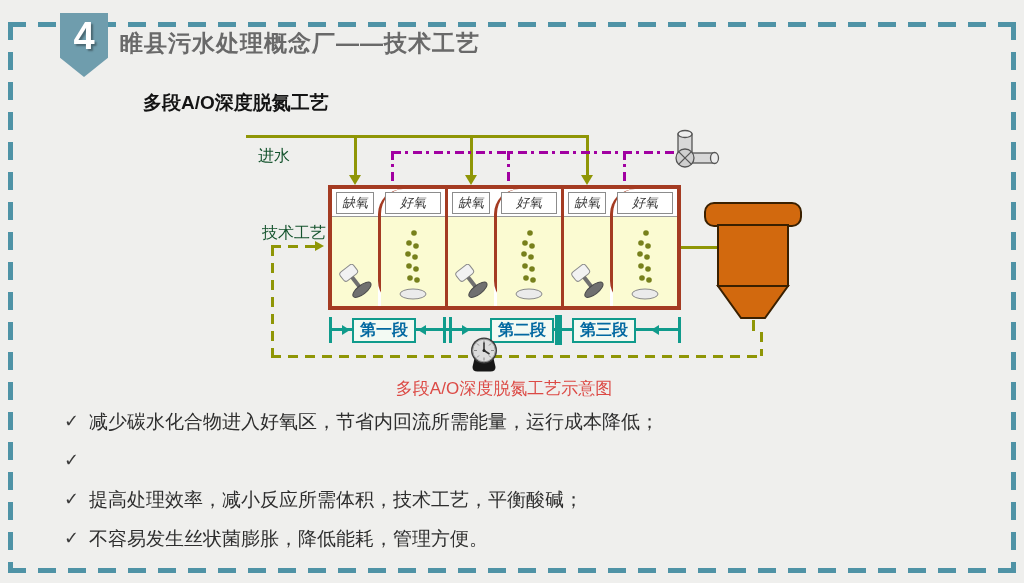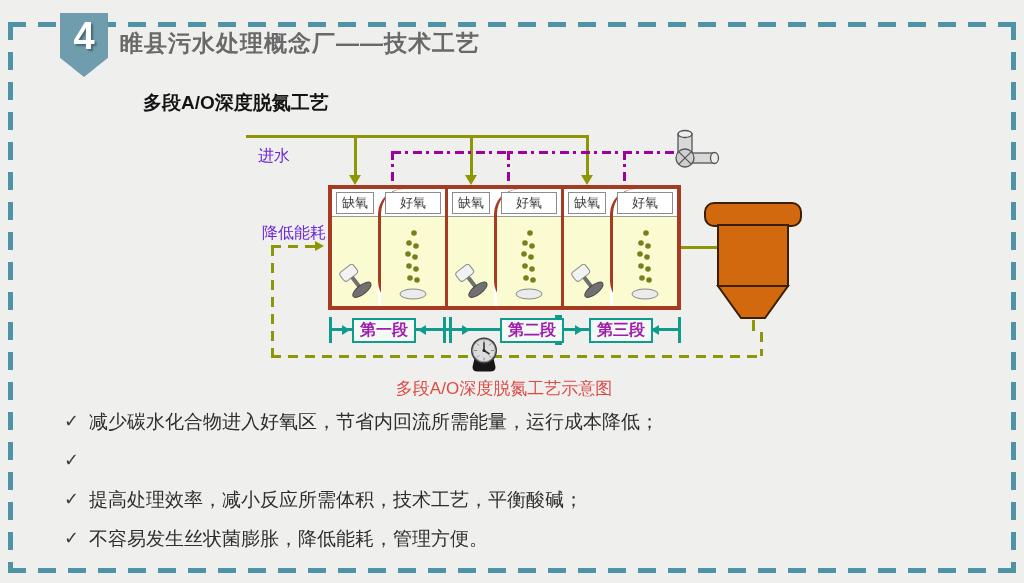--- a/index.html
+++ b/index.html
@@ -34,44 +34,44 @@
   .dash-olive-v{background:repeating-linear-gradient(180deg,#8F9606 0 10px,transparent 10px 17px);}
   .dd-purple-h{background:repeating-linear-gradient(90deg,#A100A1 0 9px,transparent 9px 13px,#A100A1 13px 16px,transparent 16px 21px);}
   .dd-purple-v{background:repeating-linear-gradient(180deg,#A100A1 0 9px,transparent 9px 13px,#A100A1 13px 16px,transparent 16px 21px);}
   .teal-line{background:#109B8C;}
   .arr{width:0;height:0;position:absolute;}
   .arr-down-olive{border-left:6px solid transparent;border-right:6px solid transparent;border-top:10px solid #8F9606;}
   .arr-right-olive{border-top:5px solid transparent;border-bottom:5px solid transparent;border-left:9px solid #8F9606;}
   .arr-right-teal{border-top:5px solid transparent;border-bottom:5px solid transparent;border-left:8px solid #109B8C;}
   .arr-left-teal{border-top:5px solid transparent;border-bottom:5px solid transparent;border-right:8px solid #109B8C;}
   
-  .dia-label{position:absolute;font-size:16px;color:#6d28d9;}
+  .dia-label{position:absolute;font-size:16px;color:#14532d;}
   
   #tank-container{
     position:absolute;left:328px;top:185px;width:353px;height:125px;box-sizing:border-box;
     border:4px solid #A43B22;background:#fff;display:flex;
   }
   .tank{display:flex;flex-direction:column;background:#fff;}
   .tank + .tank{border-left:3px solid #A43B22;}
   .tank.anoxic{flex:46 0 0;}
   .tank.aerobic{flex:64 0 0;border-radius:25px;}
   .tank-label{
     margin:3px 4px 2px 4px;height:20px;background:#fff;border:1px solid #8c8c8c;
     display:flex;align-items:center;justify-content:center;
-    font-size:13px;color:#3c3c3c;
+    font-size:13px;color:#3c3c3c;font-style:italic;
   }
   .tank-body{flex:1;background:#FBFBD2;border-top:1px solid #9a9a9a;position:relative;}
   .mixer{position:absolute;left:2px;bottom:4px;}
   .bubbles{position:absolute;left:50%;transform:translateX(-50%);bottom:2px;}
   
   .stage-bar{position:absolute;background:#109B8C;}
   .stage-box{
     position:absolute;top:318px;width:64px;height:25px;box-sizing:border-box;
     border:2px solid #109B8C;background:#F3FAF3;display:flex;align-items:center;justify-content:center;
-    font-size:16px;font-weight:bold;color:#a21caf;
+    font-size:16px;font-weight:bold;color:#0369a1;
   }
   
   #caption{position:absolute;left:318px;top:377px;width:372px;text-align:center;font-size:17px;color:#DC4A45;}
   #bullets{position:absolute;left:64px;top:408px;width:940px;}
   .bullet{display:flex;align-items:flex-start;margin-bottom:12px;font-size:19px;line-height:27px;color:#2E2E2E;white-space:nowrap;}
   .bullet .check{margin-right:10px;font-size:18px;color:#3a3a3a;}
 </style>
 </head>
 <body>
 
@@ -222,37 +222,37 @@
     <rect x="16" y="29" width="70" height="61" fill="#D2690E" stroke="#3A2000" stroke-width="2"></rect>
     <polygon points="16,90 86,90 63,122 39,122" fill="#D2690E" stroke="#3A2000" stroke-width="2"></polygon>
   </svg>
   <div class="abs olive" style="left:752px;top:320px;width:3px;height:11px;"></div>
 
   <div class="abs dash-olive-v" style="left:760px;top:332px;width:3px;height:24px;"></div>
   <div class="abs dash-olive-h" style="left:271px;top:355px;width:492px;height:3px;"></div>
   <div class="abs dash-olive-v" style="left:271px;top:246px;width:3px;height:110px;"></div>
   <div class="abs dash-olive-h" style="left:271px;top:245px;width:44px;height:3px;"></div>
   <div class="arr arr-right-olive" style="left:315px;top:241px;"></div>
-  <div class="dia-label" style="left:262px;top:223px;">降低能耗</div>
+  <div class="dia-label" style="left:262px;top:223px;">技术工艺</div>
 
   <div class="abs teal-line" style="left:330px;top:328px;width:350px;height:3px;"></div>
   <div class="stage-bar" style="left:329px;top:317px;width:3px;height:26px;"></div>
   <div class="stage-bar" style="left:443px;top:317px;width:3px;height:26px;"></div>
   <div class="stage-bar" style="left:449px;top:317px;width:3px;height:26px;"></div>
   <div class="stage-bar" style="left:555px;top:315px;width:7px;height:30px;"></div>
   <div class="stage-bar" style="left:678px;top:317px;width:3px;height:26px;"></div>
   <div class="arr arr-right-teal" style="left:342px;top:325px;"></div>
   <div class="arr arr-left-teal" style="left:418px;top:325px;"></div>
   <div class="arr arr-right-teal" style="left:462px;top:325px;"></div>
   <div class="arr arr-left-teal" style="left:538px;top:325px;"></div>
   <div class="arr arr-right-teal" style="left:575px;top:325px;"></div>
   <div class="arr arr-left-teal" style="left:651px;top:325px;"></div>
   <div class="stage-box" style="left:352px;">第一段</div>
-  <div class="stage-box" style="left:500px;">第二段</div>
-  <div class="stage-box" style="left:589px;">第三段</div>
+  <div class="stage-box" style="left:490px;">第二段</div>
+  <div class="stage-box" style="left:572px;">第三段</div>
 
   <svg class="abs" style="left:468px;top:336px;" width="32" height="38" viewBox="0 0 32 38">
     <path d="M8 16 L24 16 L27.5 31 Q27.5 35.5 22.5 35.5 L9.5 35.5 Q4.5 35.5 4.5 31 Z" fill="#161616"></path>
     <circle cx="16" cy="14.5" r="13" fill="#3a3a3a"></circle>
     <circle cx="16" cy="14.5" r="11.3" fill="#DCDCDC" stroke="#9a9a9a"></circle>
     <g stroke="#8a8a8a" stroke-width="1">
       <line x1="16" y1="4.5" x2="16" y2="7.5"></line>
         <line x1="16" y1="21.5" x2="16" y2="24.5"></line>
       <line x1="6" y1="14.5" x2="9" y2="14.5"></line>
         <line x1="23" y1="14.5" x2="26" y2="14.5"></line>

